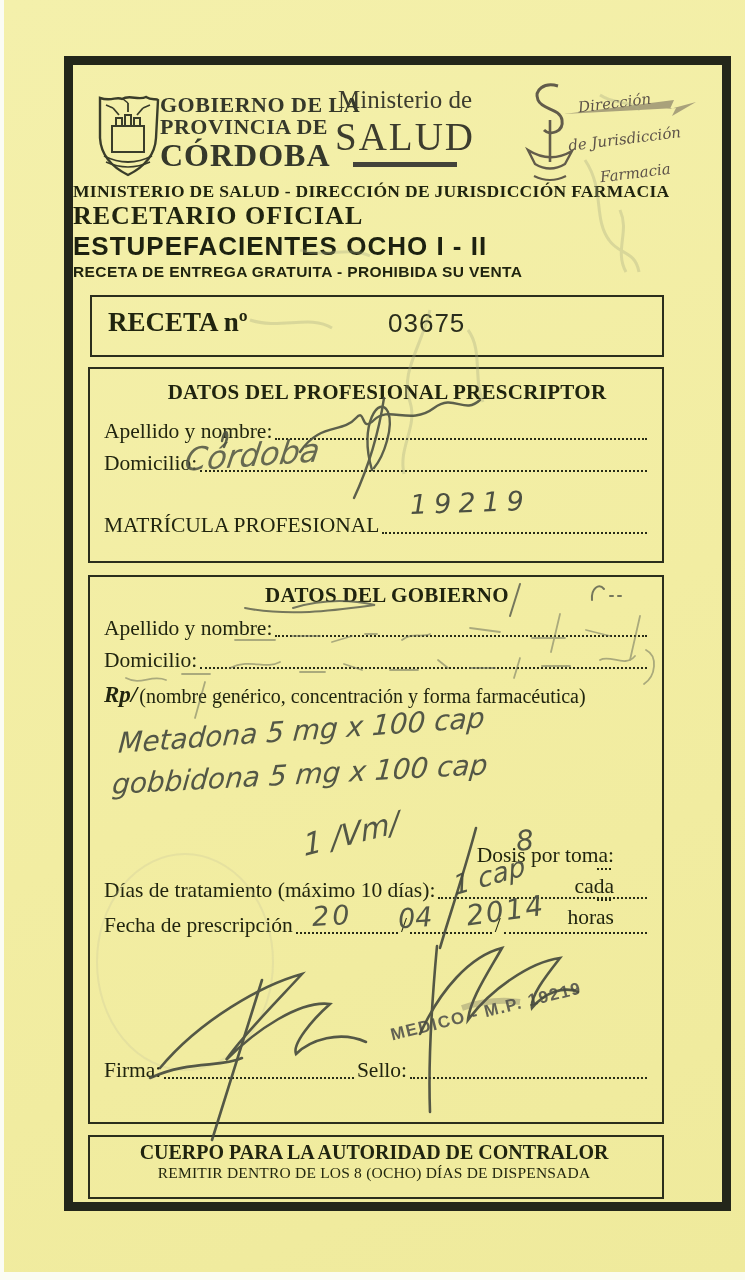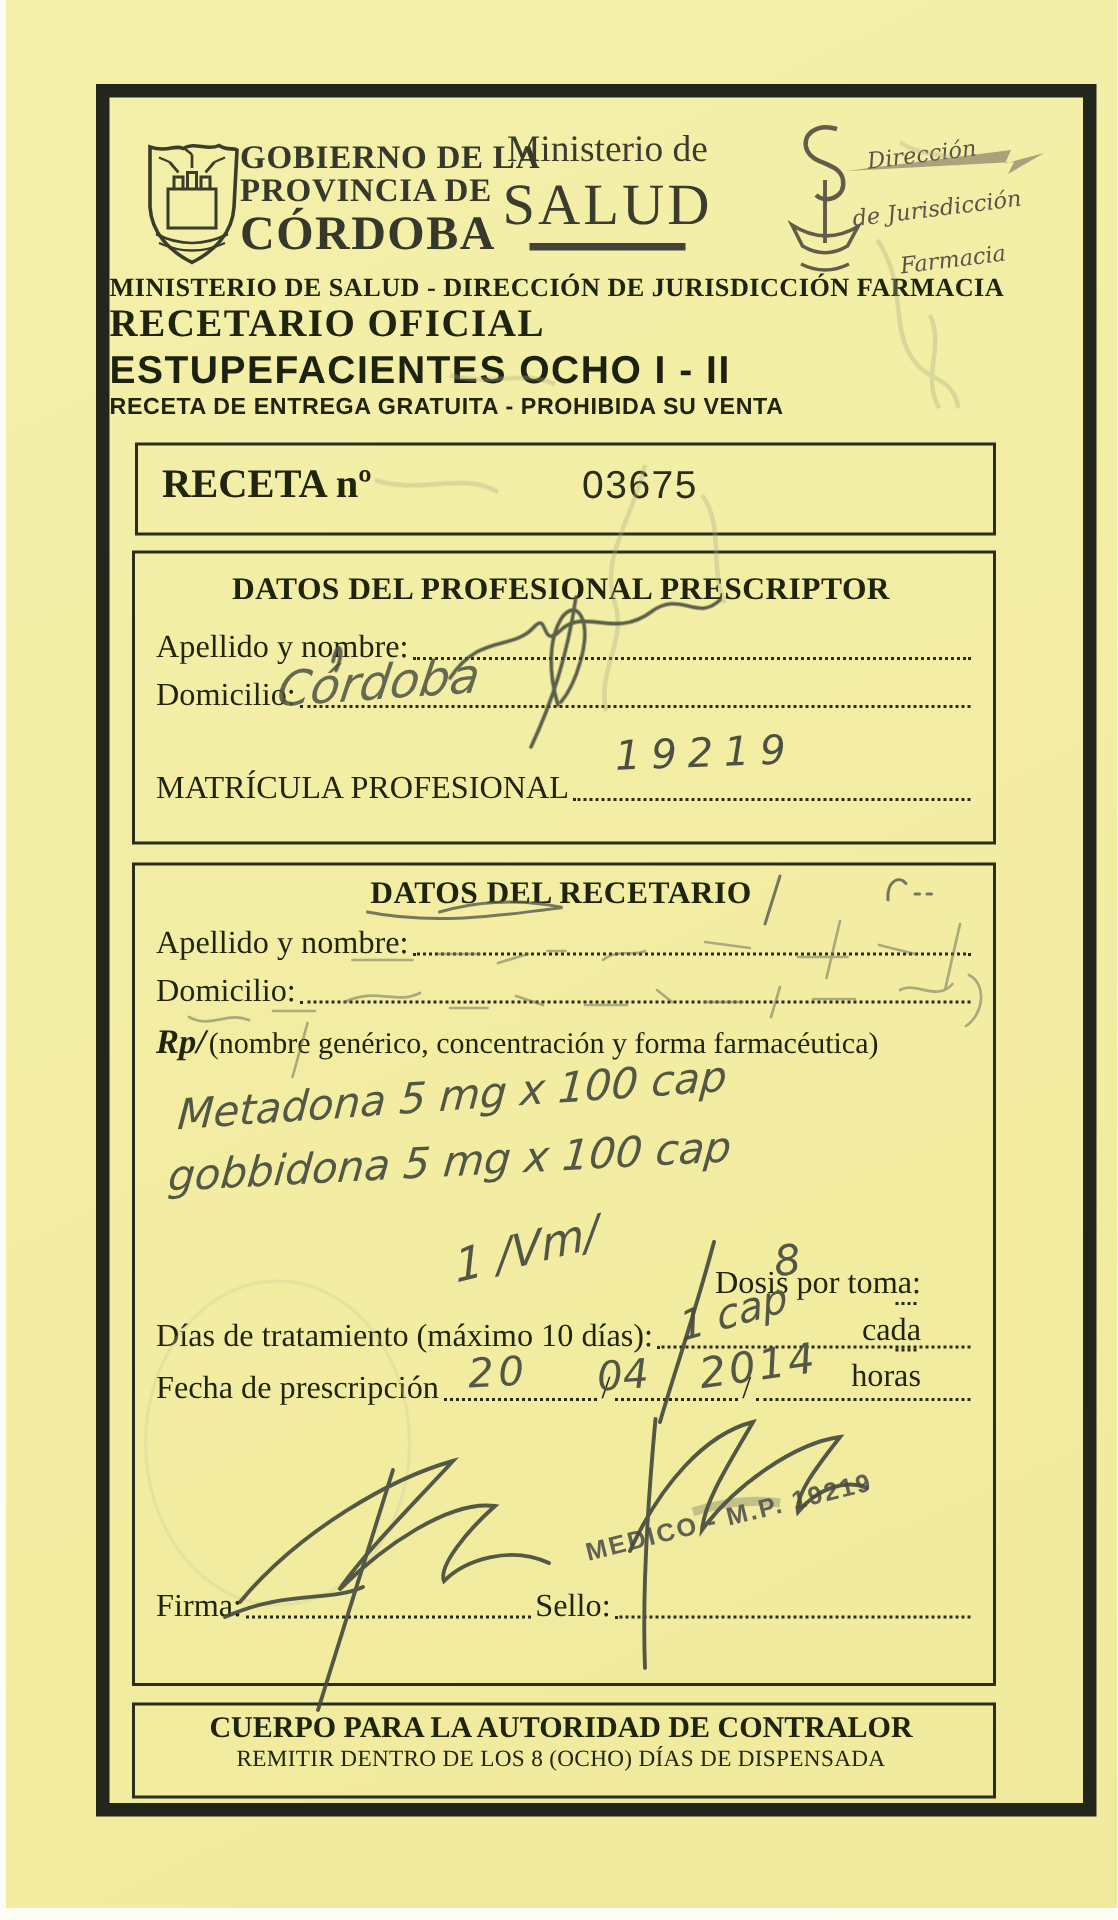--- a/index.html
+++ b/index.html
@@ -36,21 +36,21 @@
   .t-main{top:231px;font-size:26px;font-weight:700;letter-spacing:1px;color:#1d2110;}
   .t-note{top:263px;font-size:15.5px;font-weight:700;letter-spacing:.4px;}
   
   .box{border:2px solid #2b2e1c;background:transparent;}
   .box-receta{left:90px;top:295px;width:570px;height:58px;}
   .box-prof{left:88px;top:367px;width:572px;height:192px;}
   .box-pac{left:88px;top:575px;width:572px;height:545px;}
   .box-foot{left:88px;top:1135px;width:572px;height:60px;}
   .receta-label{left:108px;top:307px;font-size:27px;font-weight:700;}
   .receta-number{left:388px;top:308px;font-size:26px;letter-spacing:1px;color:#2a2d1c;}
-  .sec-head{left:88px;width:572px;text-align:center;font-size:21px;font-weight:700;letter-spacing:.3px;color:#20240f;}
+  .sec-head{left:101px;width:572px;text-align:center;font-size:21px;font-weight:700;letter-spacing:.3px;color:#20240f;}
   .row{display:flex;align-items:flex-end;font-size:21.5px;color:#21250f;font-family:"Liberation Serif",serif;}
   .row .lbl{white-space:nowrap;}
   .leader{flex:1;border-bottom:2.6px dotted #282c17;margin:0 3px 4px 3px;min-width:14px;}
   .rp-sym{font-size:23px;font-weight:700;font-style:italic;}
   .rp-note{font-size:20px;margin-left:2px;}
   .foot-l1{left:88px;top:1141px;width:572px;text-align:center;font-size:20px;font-weight:700;color:#20240f;}
   .foot-l2{left:88px;top:1164px;width:572px;text-align:center;font-size:15.5px;color:#23270f;letter-spacing:.2px;}
   
   .hand{font-family:"DejaVu Sans",sans-serif;font-style:italic;color:#535746;white-space:nowrap;}
   .hw-cordoba{left:185px;top:436px;font-size:32px;transform:rotate(-4deg) skewX(-12deg);opacity:.88;}
@@ -132,21 +132,21 @@
 <div class="abs row" style="left:104px;top:451px;width:546px;">
   <span class="lbl">Domicilio:</span>
   <span class="leader"></span>
 </div>
 <div class="abs row" style="left:104px;top:513px;width:546px;">
   <span class="lbl">MATRÍCULA PROFESIONAL</span>
   <span class="leader"></span>
 </div>
 
 <div class="abs box box-pac"></div>
-<div class="abs sec-head serif" style="top:583px;">DATOS DEL RECETARIO</div>
+<div class="abs sec-head serif" style="top:583px;">DATOS DEL GOBIERNO</div>
 
 <div class="abs row" style="left:104px;top:616px;width:546px;">
   <span class="lbl">Apellido y nombre:</span>
   <span class="leader"></span>
 </div>
 <div class="abs row" style="left:104px;top:648px;width:546px;">
   <span class="lbl">Domicilio:</span>
   <span class="leader"></span>
 </div>
 <div class="abs row" style="left:104px;top:682px;width:546px;">

